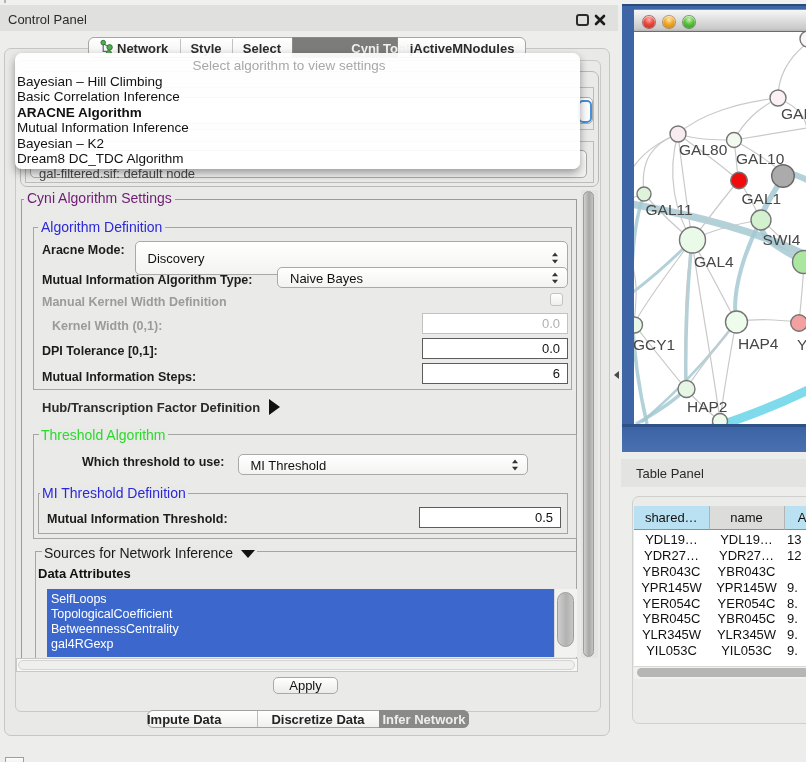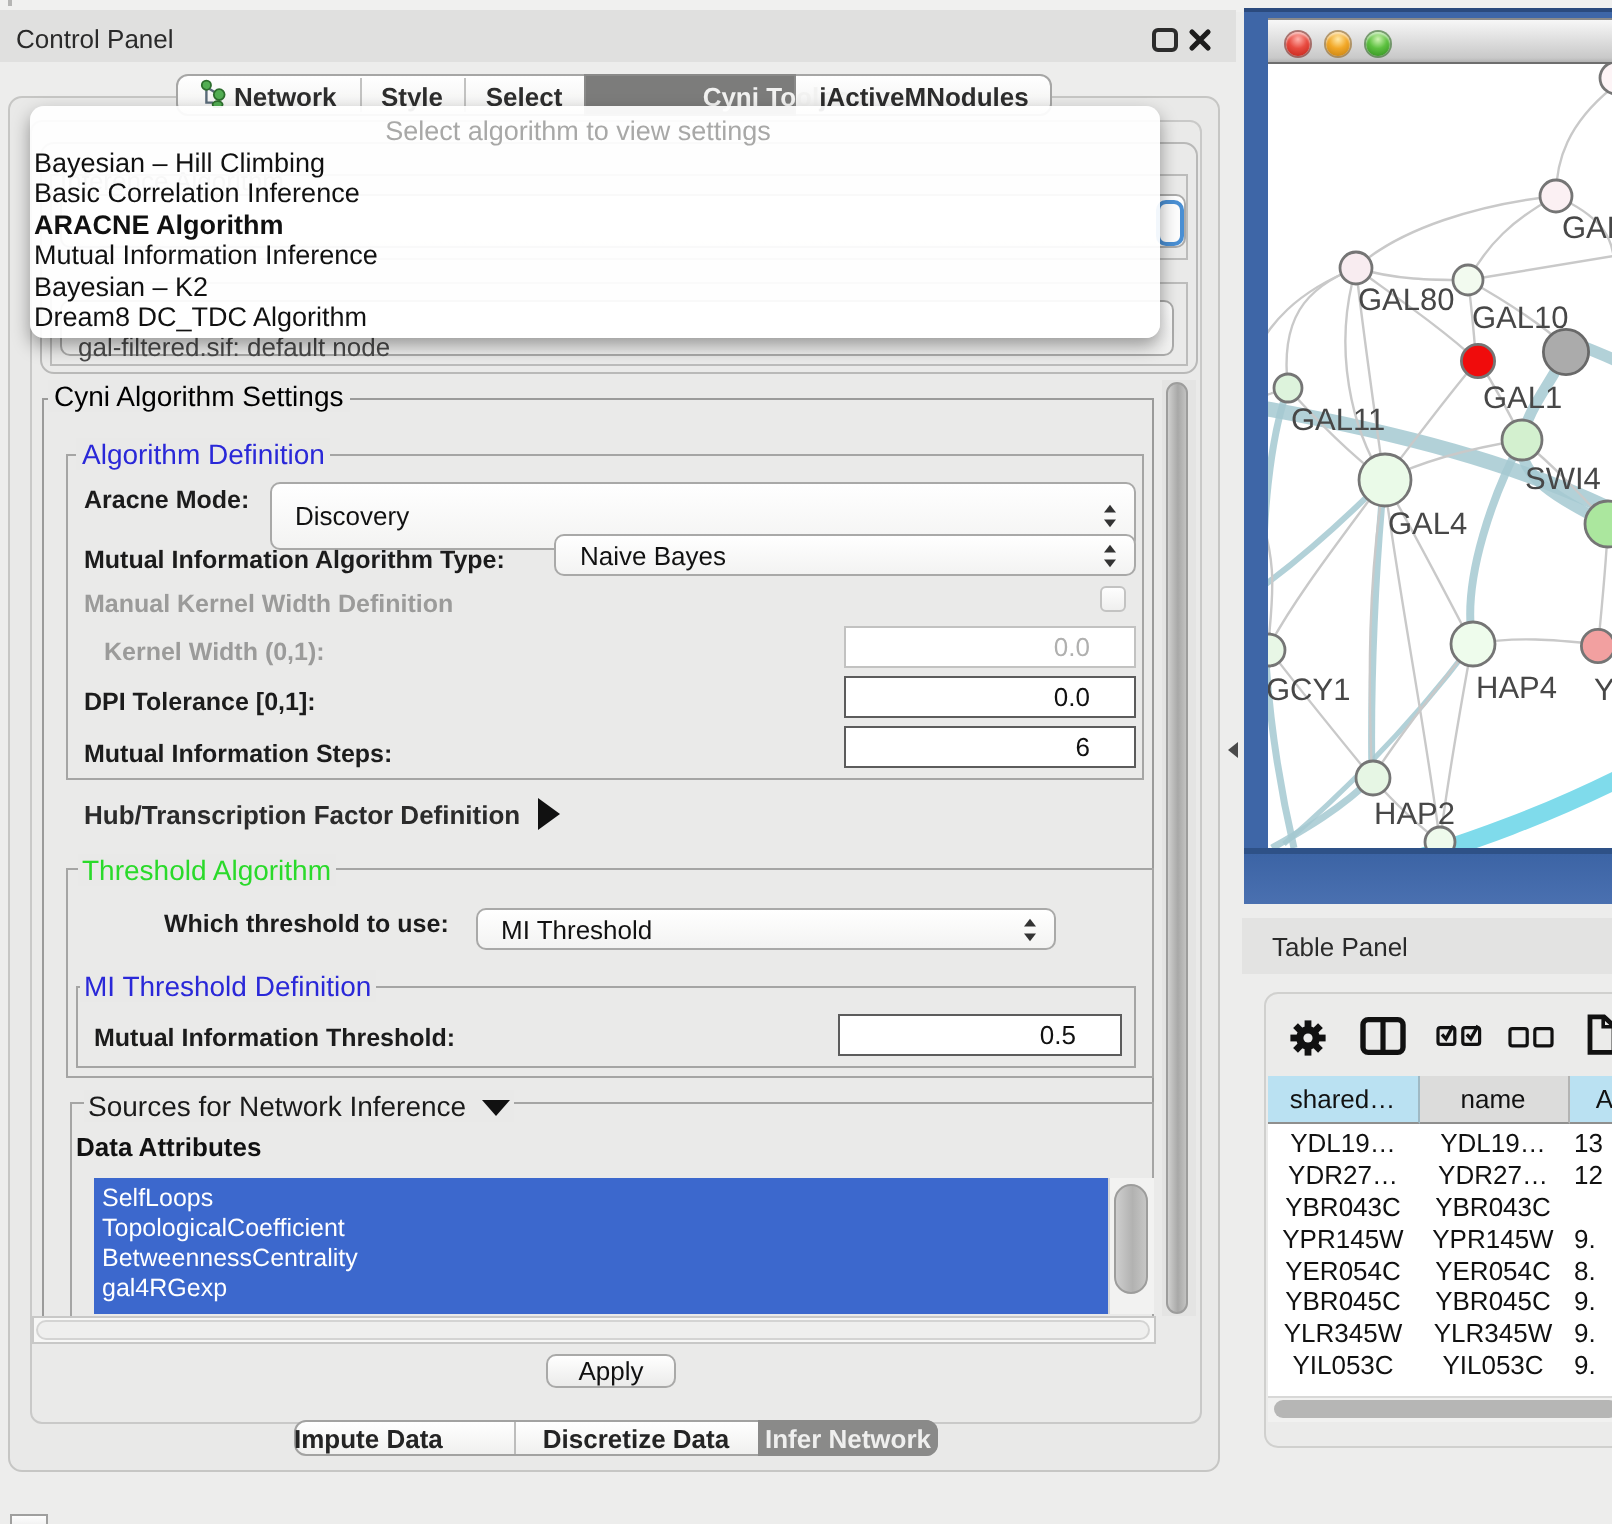--- a/index.html
+++ b/index.html
@@ -5,21 +5,21 @@
   html,body{margin:0;padding:0;}
   #app{position:relative;width:806px;height:762px;background:#ededec;overflow:hidden;
        font-family:"Liberation Sans",sans-serif;}
   .abs{position:absolute;}
   .lbl{font-size:12.5px;font-weight:bold;color:#1c1c1c;white-space:nowrap;}
   .combo{position:absolute;background:linear-gradient(#ffffff,#f3f3f2);border:1px solid #a9a9a8;
          border-radius:5px;box-sizing:border-box;}
   .combo .ctext{position:absolute;left:22px;top:50%;transform:translateY(-50%);font-size:13px;color:#111;}
   .stepper{position:absolute;right:8px;top:50%;transform:translateY(-50%);width:8px;height:12px;}
   .tfield{position:absolute;background:#fff;border:1px solid #5c5c5c;box-sizing:border-box;
-          font-size:13px;color:#111;text-align:right;padding-right:22px;line-height:20px;}
+          font-size:13px;color:#111;text-align:right;padding-right:7px;line-height:20px;}
   .tpanel{position:absolute;border:1px solid #9b9b9a;box-sizing:border-box;}
   .trow{height:15.9px;line-height:15.9px;white-space:nowrap;}
   .trow span:nth-child(1){display:inline-block;width:75px;text-align:center;}
   .trow span:nth-child(2){display:inline-block;width:75px;text-align:center;}
   .trow span:nth-child(3){display:inline-block;width:20px;text-align:left;padding-left:3px;}
 </style>
 </head>
 <body>
 <div id="app">
 
@@ -62,21 +62,21 @@
   <div class="abs" style="left:20px;top:71px;width:579px;height:116px;border:1px solid #b9b9b8;border-radius:7px;box-sizing:border-box;"></div>
   <div class="abs" style="left:25px;top:87px;width:569px;height:43px;border:1px solid #bcbcbb;box-sizing:border-box;"></div>
   <div class="abs" style="left:25px;top:141px;width:569px;height:42px;border:1px solid #bcbcbb;box-sizing:border-box;"></div>
   <div class="abs" style="left:30px;top:97px;width:563px;height:27px;background:linear-gradient(#ffffff,#f2f2f1);border:1px solid #ababaa;border-radius:5px;box-sizing:border-box;"></div>
   <div class="abs" style="left:578px;top:100px;width:14px;height:23px;background:#fdfdfd;border:2.5px solid #4a8fd3;border-radius:5px;box-sizing:border-box;"></div>
   <div class="abs" style="left:30px;top:150px;width:557px;height:28px;background:linear-gradient(#ffffff,#f1f1f0);border:1px solid #ababaa;border-radius:5px;box-sizing:border-box;">
     <div style="position:absolute;left:8px;top:15px;font-size:13px;color:#4a4a4a;">gal-filtered.sif: default node</div>
   </div>
 
   <div class="abs" style="left:21px;top:199px;width:556px;height:459px;border:1px solid #9b9b9a;border-bottom:none;box-sizing:border-box;"></div>
-  <div class="abs" style="left:24px;top:190px;background:#e9e9e8;padding:0 3px;font-size:14px;color:#000000;">Cyni Algorithm Settings</div>
+  <div class="abs" style="left:24px;top:190px;background:#e9e9e8;padding:0 3px;font-size:14px;color:#701a75;">Cyni Algorithm Settings</div>
 
   <div class="tpanel" style="left:33px;top:227px;width:539px;height:163px;border-color:#a5a5a4;"></div>
   <div class="abs" style="left:38px;top:219px;background:#e9e9e8;padding:0 3px;font-size:14px;color:#2a28d8;">Algorithm Definition</div>
 
   <div class="lbl abs" style="left:42px;top:243px;">Aracne Mode:</div>
   <div class="combo" style="left:134.5px;top:241px;width:433.5px;height:34px;">
     <div class="ctext" style="left:12px;">Discovery</div>
     <svg class="stepper" viewBox="0 0 9 14">
         <path d="M4.5 0.5 L8 5 H1Z" fill="#333"></path>
         <path d="M4.5 13.5 L8 9 H1Z" fill="#333"></path>
@@ -288,21 +288,21 @@
   </svg>
   <svg class="abs" style="left:754px;top:512.5px;" width="24" height="11" viewBox="0 0 24 11">
     <rect x="1" y="1.3" width="8.6" height="8.6" rx="1.2" fill="none" stroke="#111" stroke-width="1.6"></rect>
     <rect x="13.4" y="1.3" width="8.6" height="8.6" rx="1.2" fill="none" stroke="#111" stroke-width="1.6"></rect>
   </svg>
   <svg class="abs" style="left:793px;top:507px;" width="13" height="21" viewBox="0 0 13 21">
     <path d="M2 1.4 H9 L14 6 V19.2 H2 Z" fill="none" stroke="#111" stroke-width="2.4"></path>
     <path d="M8.6 1.4 V6.4 H14" fill="none" stroke="#111" stroke-width="1.8"></path>
   </svg>
 
-  <div class="abs" style="left:634px;top:538px;width:172px;height:173px;background:#fff;overflow:hidden;">
+  <div class="abs" style="left:634px;top:506px;width:172px;height:173px;background:#fff;overflow:hidden;">
 
     <div class="abs" style="left:0;top:0;width:75.5px;height:24px;background:#bae1f2;border-right:1px solid #9fb9c4;border-bottom:1px solid #8f8f8e;box-sizing:border-box;text-align:center;font-size:13px;color:#111;line-height:23px;">shared…</div>
     <div class="abs" style="left:75.5px;top:0;width:75px;height:24px;background:#dcdcdb;border-right:1px solid #b4b4b3;border-bottom:1px solid #8f8f8e;box-sizing:border-box;text-align:center;font-size:13px;color:#111;line-height:23px;">name</div>
     <div class="abs" style="left:150.5px;top:0;width:22px;height:24px;background:#bae1f2;border-bottom:1px solid #8f8f8e;box-sizing:border-box;font-size:13px;color:#111;line-height:23px;text-align:right;">A</div>
 
     <div class="abs" style="left:0;top:26px;width:172px;font-size:13px;color:#111;">
       <div class="trow"><span>YDL19…</span><span>YDL19…</span><span>13</span></div>
       <div class="trow"><span>YDR27…</span><span>YDR27…</span><span>12</span></div>
       <div class="trow"><span>YBR043C</span><span>YBR043C</span><span></span></div>
       <div class="trow"><span>YPR145W</span><span>YPR145W</span><span>9.</span></div>

